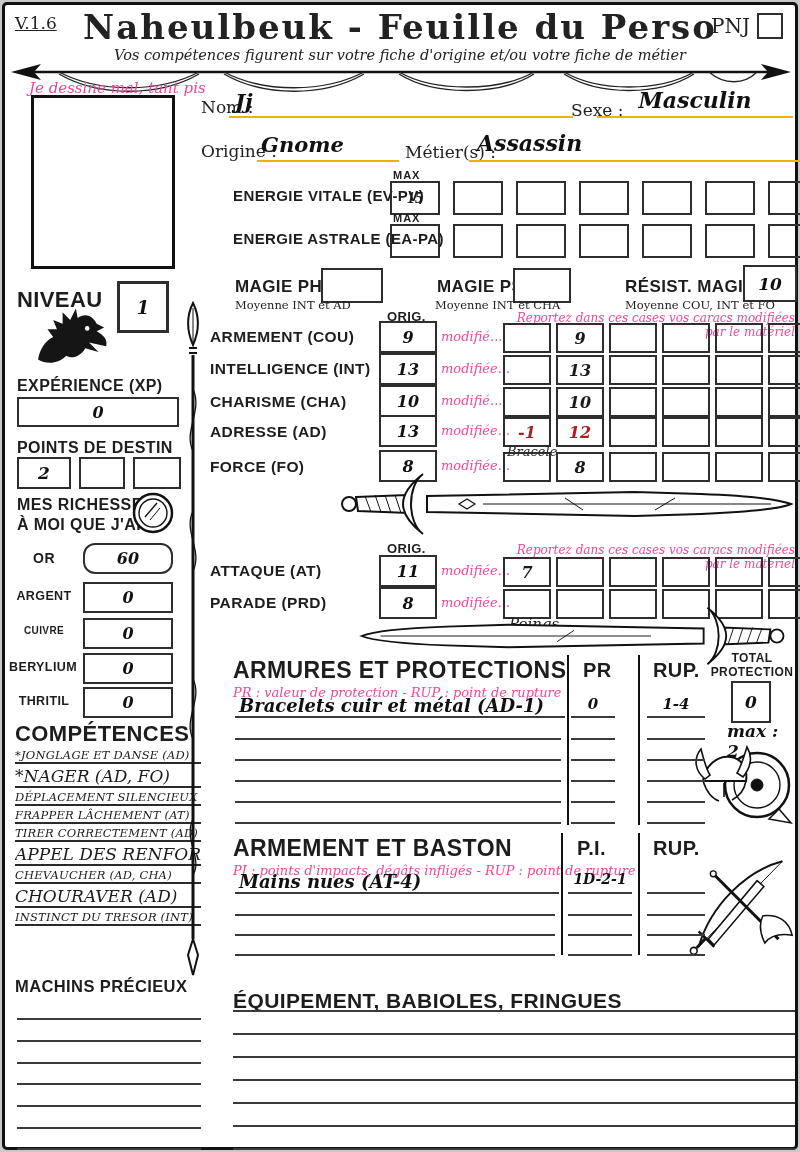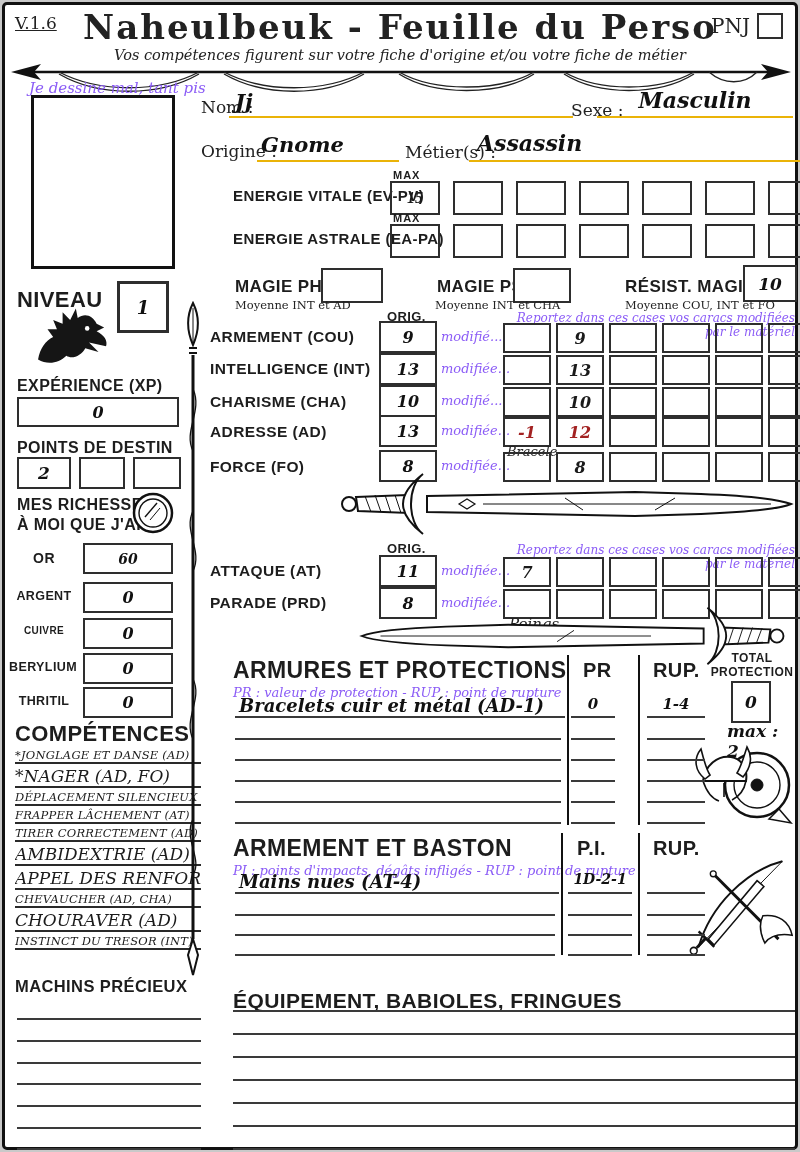--- a/index.html
+++ b/index.html
@@ -3,21 +3,21 @@
 <meta charset="utf-8">
 <style>
   html,body{margin:0;padding:0;}
   body{width:800px;height:1152px;background:#c9c9c9;position:relative;overflow:hidden;
        font-family:"Liberation Sans",sans-serif;color:#1a1a1a;}
   .page{position:absolute;left:2px;top:2px;width:790px;height:1142px;background:#fff;
         border:3px solid #111;border-radius:5px;}
   .abs{position:absolute;}
   .h{font-family:"Liberation Sans",sans-serif;font-weight:700;letter-spacing:.4px;color:#1d1d1d;}
   .cal{font-family:"DejaVu Serif",serif;color:#222;}
-  .cali{font-family:"DejaVu Serif",serif;font-style:italic;color:#8b5cf6;}
+  .cali{font-family:"DejaVu Serif",serif;font-style:italic;color:#ec4899;}
   .hand{font-family:"DejaVu Serif",serif;font-style:italic;font-weight:700;color:#111;}
   .red{color:#a32222;}
   .box{border:2px solid #2e2e2e;background:#fff;display:flex;align-items:center;justify-content:center;}
   .b3{border-width:3px;}
   .cellrow{position:absolute;display:flex;gap:5px;}
   .cell{width:44px;height:26px;border:2px solid #2e2e2e;display:flex;align-items:center;justify-content:center;
         font-family:"DejaVu Serif",serif;font-style:italic;font-weight:700;font-size:16px;}
   .ecell{width:46px;height:30px;font-family:Liberation Serif, serif;}
   .uline{border-bottom:2px solid #eab308;}
   .wline{position:absolute;height:21px;border-bottom:2px solid #3a3a3a;}
@@ -81,38 +81,37 @@
   <div class="abs h" style="left:12px;top:490px;font-size:16px;line-height:20px;white-space:pre-line;">MES RICHESSES
 À MOI QUE J'AI</div>
   <svg class="abs" style="left:126px;top:486px;" width="44" height="44" viewBox="0 0 44 44">
     <circle cx="22" cy="22" r="19" fill="#fff" stroke="#111" stroke-width="2.5"></circle>
     <circle cx="22" cy="22" r="14" fill="none" stroke="#111" stroke-width="1.4"></circle>
     <line x1="14" y1="26" x2="26" y2="12" stroke="#111" stroke-width="1.4"></line>
     <line x1="19" y1="29" x2="29" y2="17" stroke="#111" stroke-width="1"></line>
   </svg>
 
   <div class="abs h" style="left:4px;top:545px;width:70px;text-align:center;font-size:14px;">OR</div>
-  <div class="abs box hand" style="left:78px;top:538px;width:86px;height:27px;font-size:14px;border-width:2.5px;">60</div>
+  <div class="abs box hand" style="left:78px;top:538px;width:86px;height:27px;font-size:16px;border-width:2.5px;border-radius:12px;">60</div>
   <div class="abs h" style="left:4px;top:584px;width:70px;text-align:center;font-size:12.5px;">ARGENT</div>
   <div class="abs box hand" style="left:78px;top:577px;width:86px;height:27px;font-size:16px;border-width:2.5px;">0</div>
   <div class="abs h" style="left:4px;top:620px;width:70px;text-align:center;font-size:10px;">CUIVRE</div>
   <div class="abs box hand" style="left:78px;top:613px;width:86px;height:27px;font-size:16px;border-width:2.5px;">0</div>
   <div class="abs h" style="left:2px;top:655px;width:72px;text-align:center;font-size:12.5px;">BERYLIUM</div>
   <div class="abs box hand" style="left:78px;top:648px;width:86px;height:27px;font-size:16px;border-width:2.5px;">0</div>
   <div class="abs h" style="left:4px;top:689px;width:70px;text-align:center;font-size:12.5px;">THRITIL</div>
   <div class="abs box hand" style="left:78px;top:682px;width:86px;height:27px;font-size:16px;border-width:2.5px;">0</div>
 
   <div class="abs h" style="left:10px;top:716px;font-size:22px;">COMPÉTENCES</div>
   <div class="abs" style="left:10px;top:742px;width:186px;">
     <div class="skill sm">*JONGLAGE ET DANSE (AD)</div>
     <div class="skill lg">*NAGER (AD, FO)</div>
     <div class="skill sm">DÉPLACEMENT SILENCIEUX (AD)</div>
     <div class="skill sm">FRAPPER LÂCHEMENT (AT)</div>
     <div class="skill sm">TIRER CORRECTEMENT (AD)</div>
-    <div class="skill lg">AMBIDEXTRIE (AD)</div>
     <div class="skill lg">APPEL DES RENFORTS</div>
     <div class="skill sm">CHEVAUCHER (AD, CHA)</div>
     <div class="skill lg">CHOURAVER (AD)</div>
     <div class="skill sm">INSTINCT DU TRESOR (INT)</div>
   </div>
 
   <div class="abs h" style="left:10px;top:972px;font-size:16.5px;">MACHINS PRÉCIEUX</div>
   <div class="wline" style="left:12px;top:992px;width:184px;"></div>
   <div class="wline" style="left:12px;top:1014px;width:184px;"></div>
   <div class="wline" style="left:12px;top:1036px;width:184px;"></div>

